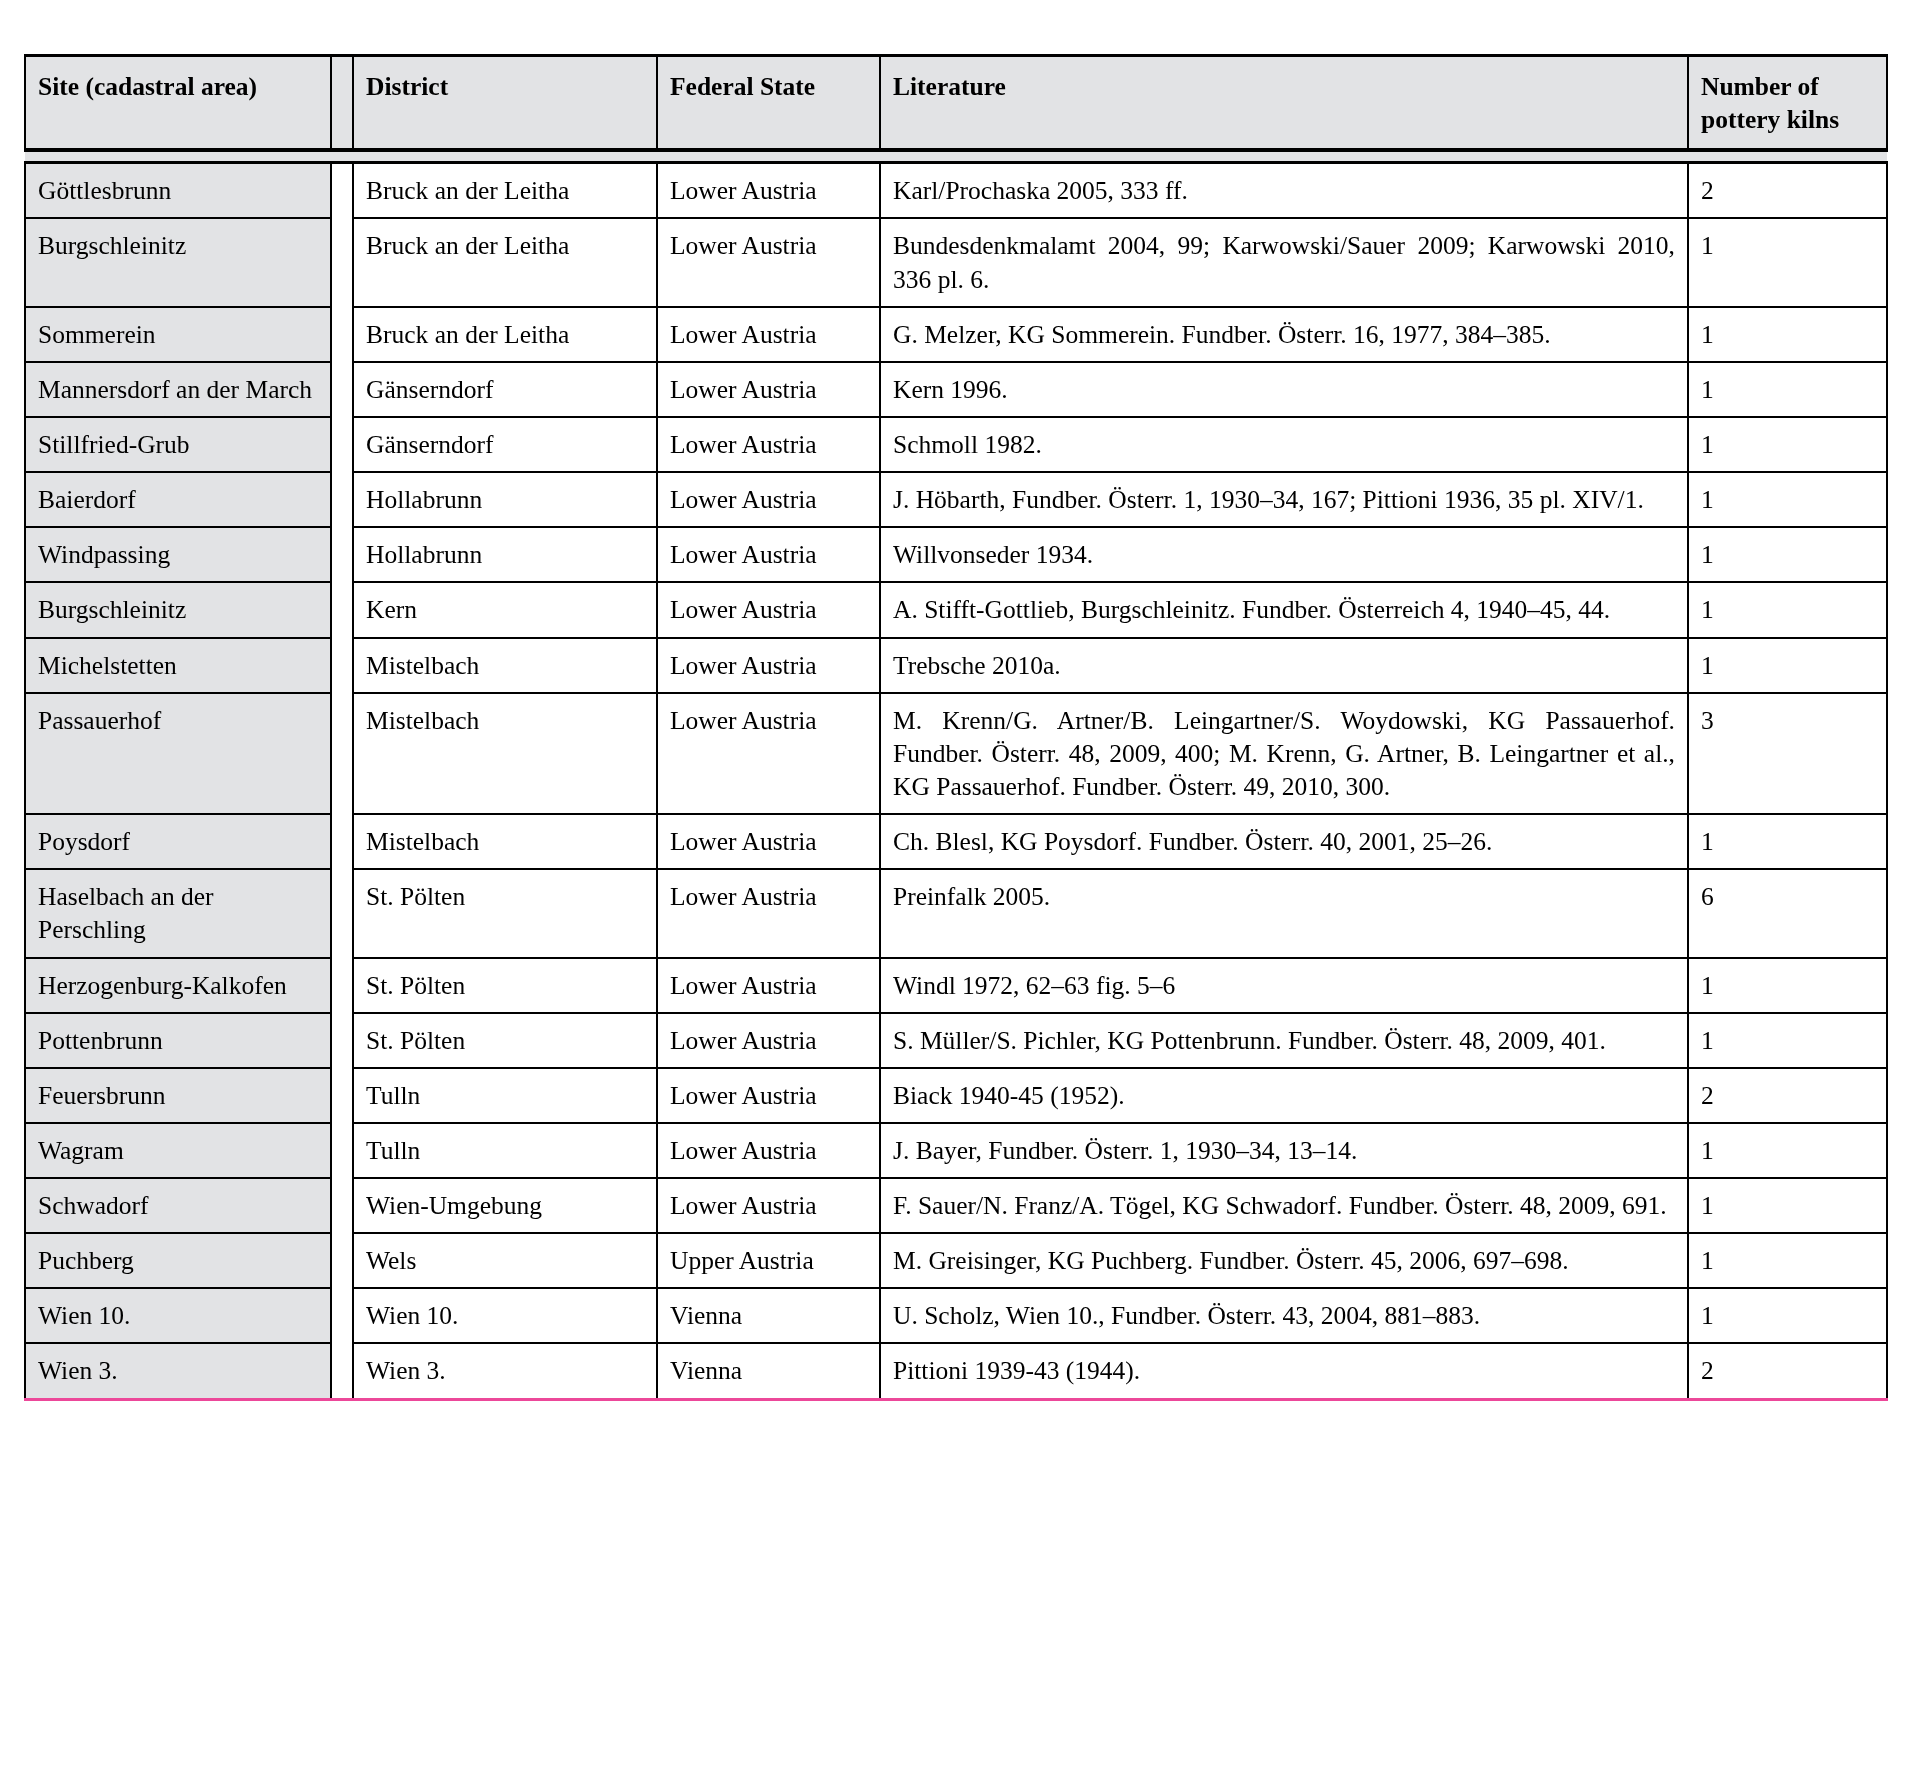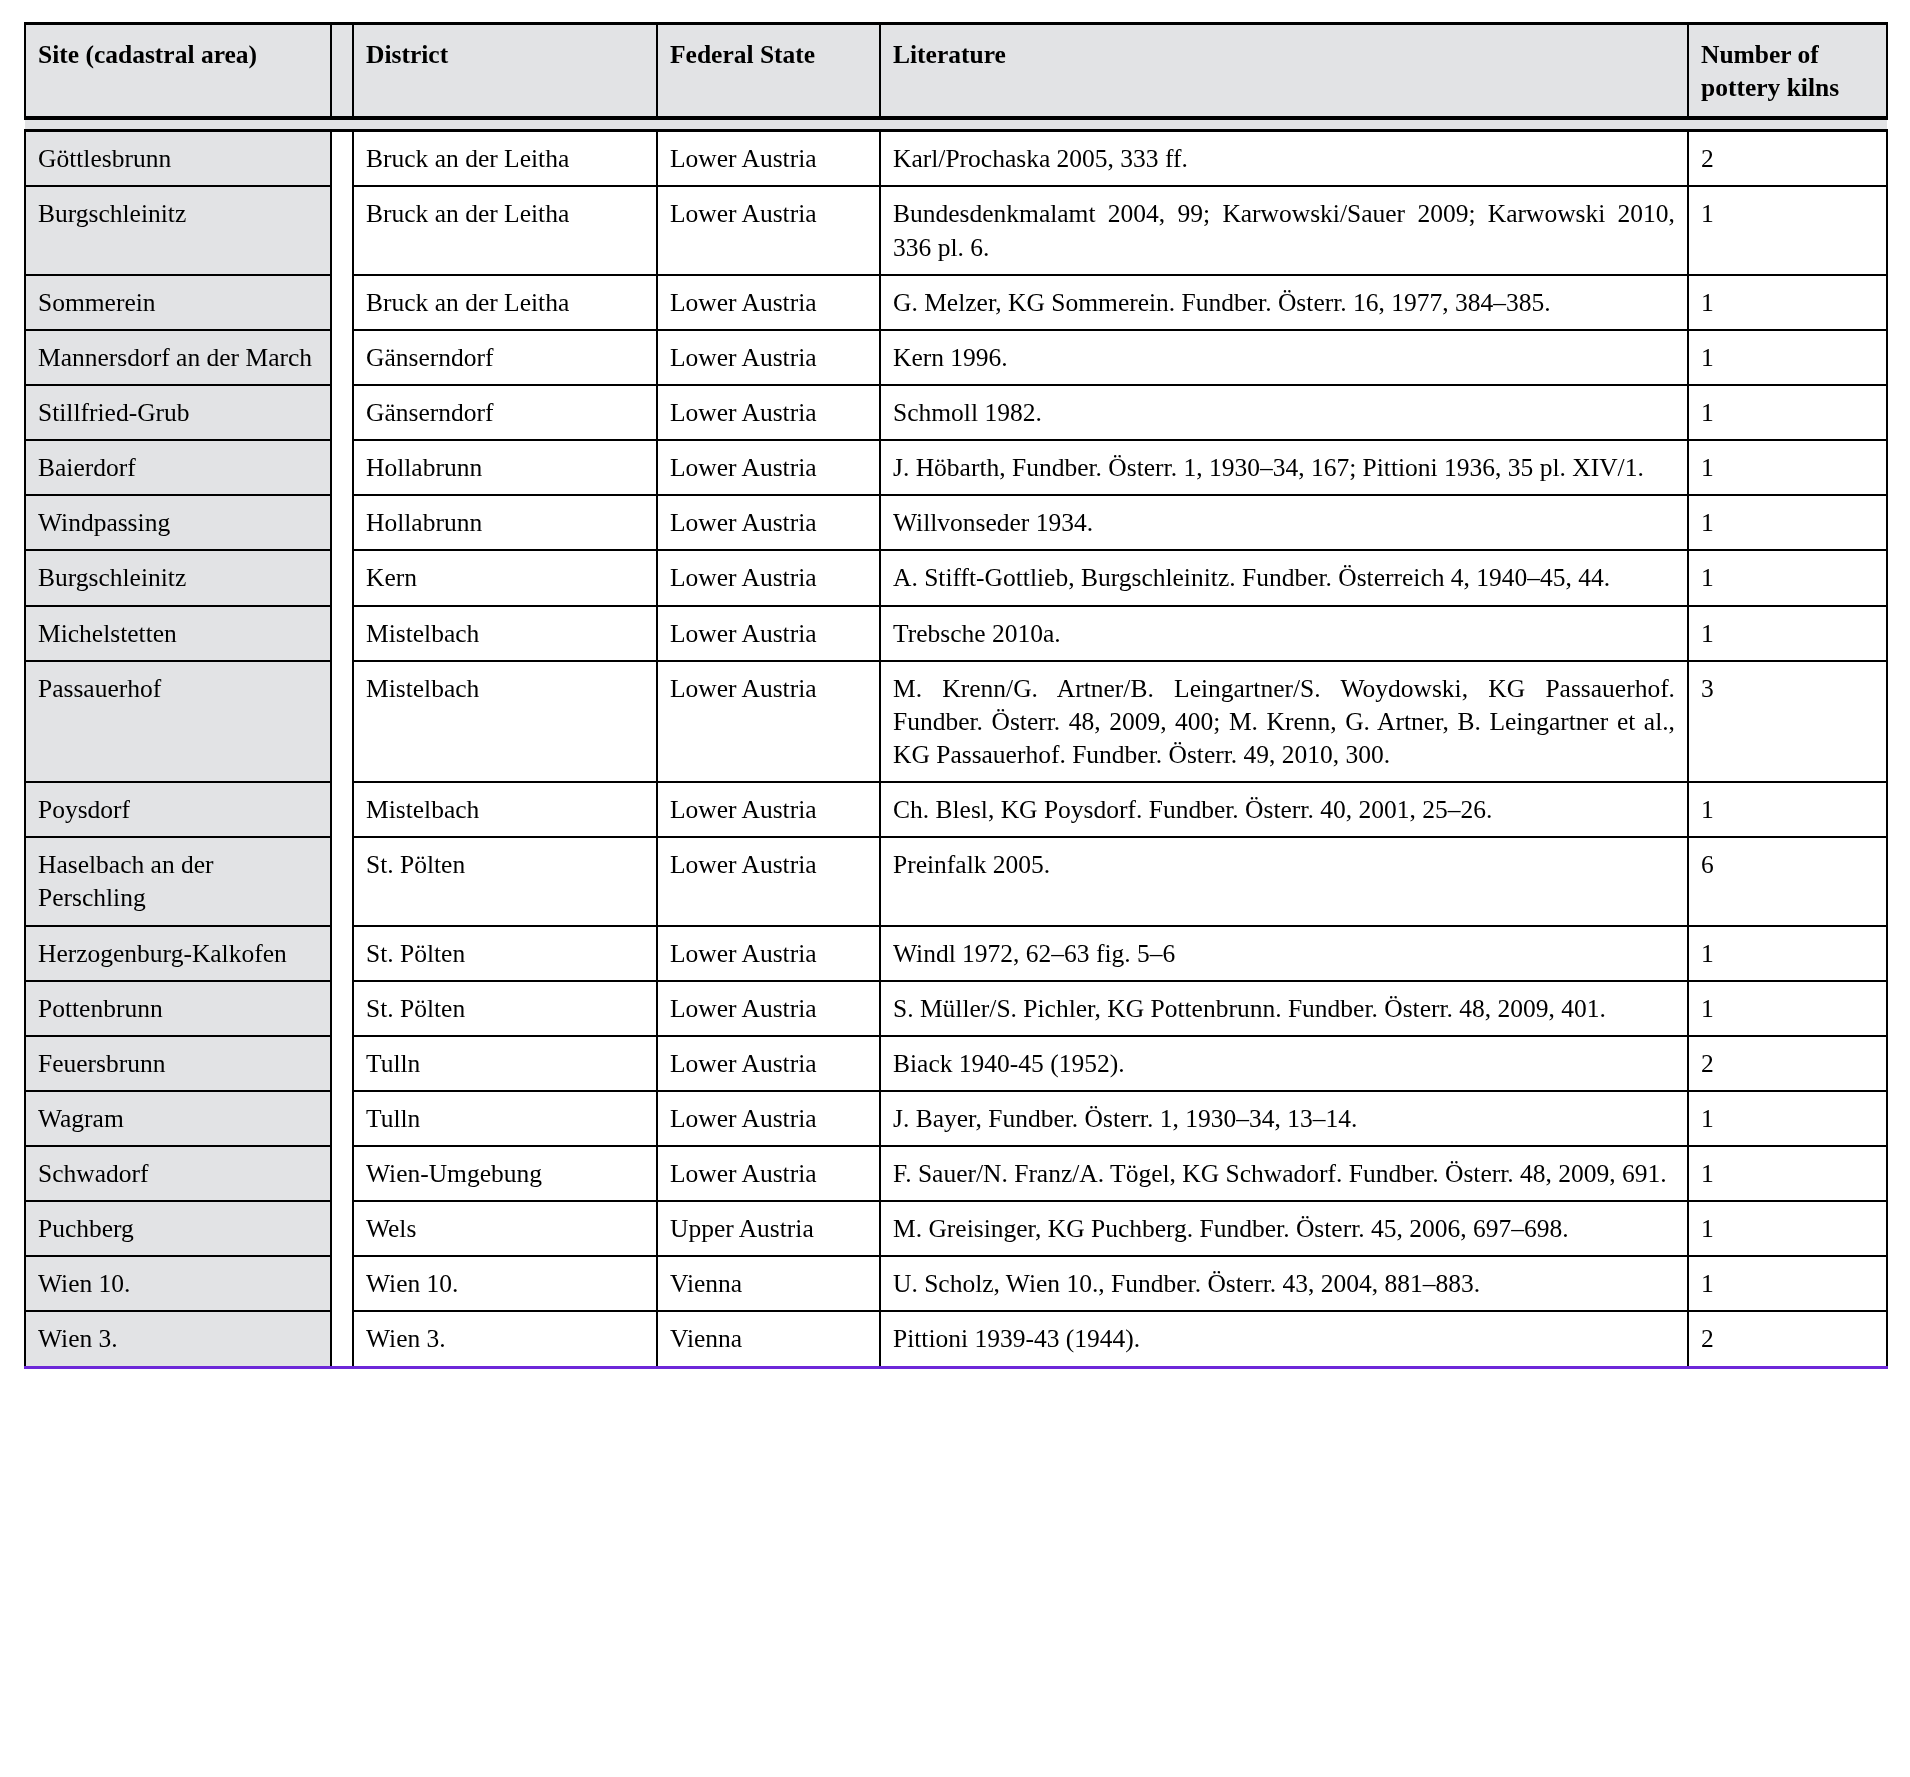--- a/index.html
+++ b/index.html
@@ -13,20 +13,21 @@
     font-family: "Liberation Serif", "DejaVu Serif", serif;
     color: #000000;
     overflow: hidden;
   }
   .sheet {
     position: relative;
     width: 1910px;
     height: 1266px;
     box-sizing: border-box;
     padding: 22px 24px 18px 24px;
+    margin-top: 32px;
   }
   table.kiln-table {
     width: 1862px;
     border-collapse: collapse;
     table-layout: fixed;
     font-size: 25.5px;
   }
   table.kiln-table col.c-site    { width: 306px; }
   table.kiln-table col.c-gap     { width: 22px;  }
   table.kiln-table col.c-district{ width: 304px; }
@@ -95,21 +96,21 @@
   tbody td.lit {
     text-align: justify;
     text-justify: inter-word;
     border-right: 2px solid #000;
     hyphens: manual;
   }
   tbody td.lit.nojust { text-align: left; }
   tbody td.kilns {
     border-right: 2px solid #000;
   }
-  tbody tr:last-child td { border-bottom: 3px solid #6d28d9; }
+  tbody tr:last-child td { border-bottom: 3px solid #ec4899; }
 </style>
 </head>
 <body>
 
 <div class="sheet">
   <table class="kiln-table">
     <colgroup>
       <col class="c-site">
       <col class="c-gap">
       <col class="c-district">

